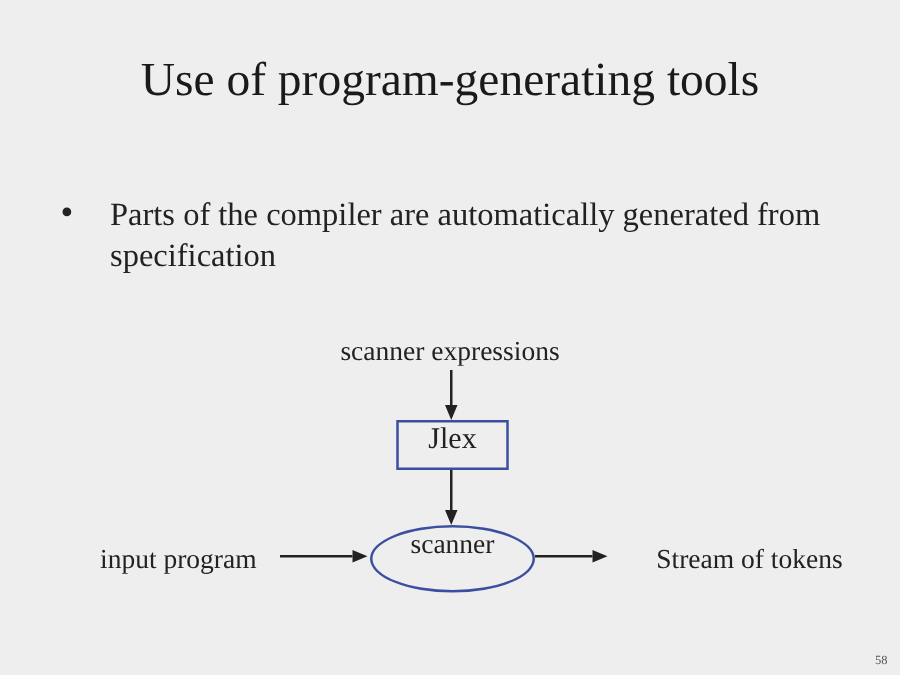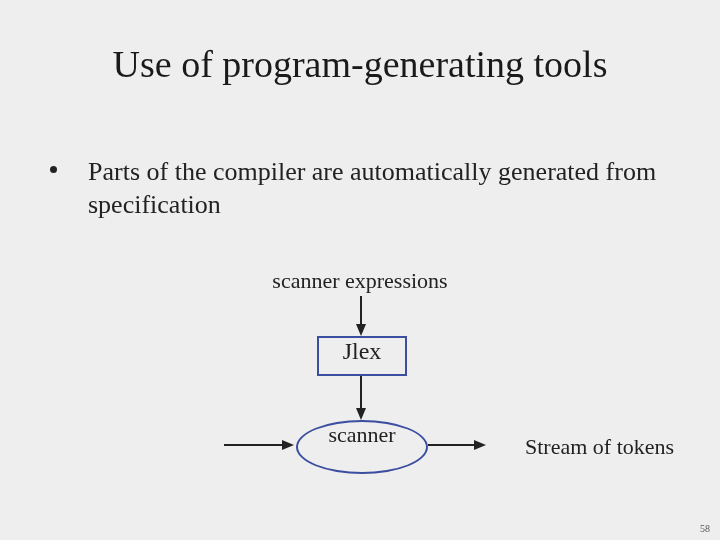--- a/index.html
+++ b/index.html
@@ -137,20 +137,21 @@
 
   <svg class="arrow" style="left:356px; top:376px; width:10px; height:44px;">
     <line x1="5" y1="0" x2="5" y2="32" stroke="#222" stroke-width="2"></line>
     <polygon points="5,44 0,32 10,32" fill="#222"></polygon>
   </svg>
 
   <div class="ellipse-scanner">
     <span>scanner</span>
   </div>
 
+  <div class="label-input">input program</div>
 
   <svg class="arrow" style="left:224px; top:440px; width:70px; height:10px;">
     <line x1="0" y1="5" x2="58" y2="5" stroke="#222" stroke-width="2"></line>
     <polygon points="70,5 58,0 58,10" fill="#222"></polygon>
   </svg>
 
   <svg class="arrow" style="left:428px; top:440px; width:58px; height:10px;">
     <line x1="0" y1="5" x2="46" y2="5" stroke="#222" stroke-width="2"></line>
     <polygon points="58,5 46,0 46,10" fill="#222"></polygon>
   </svg>

